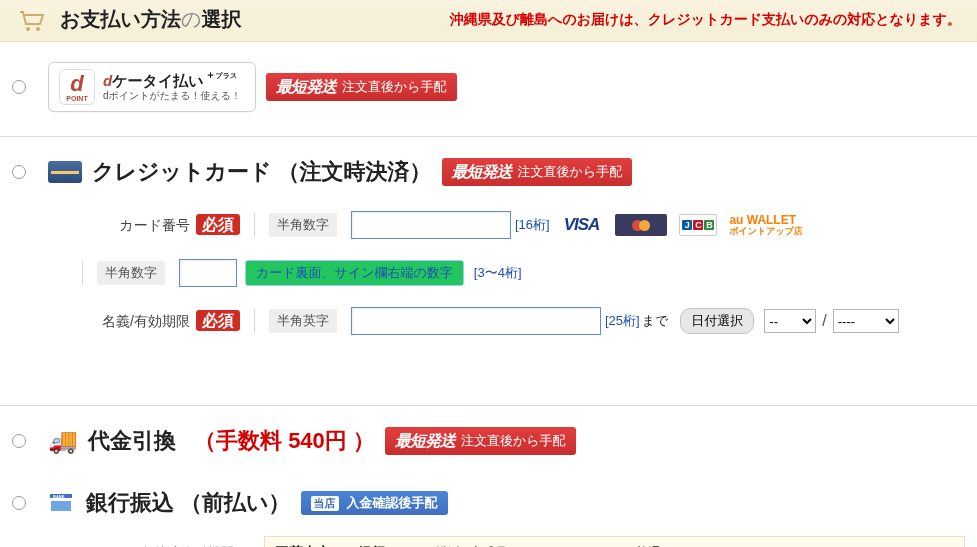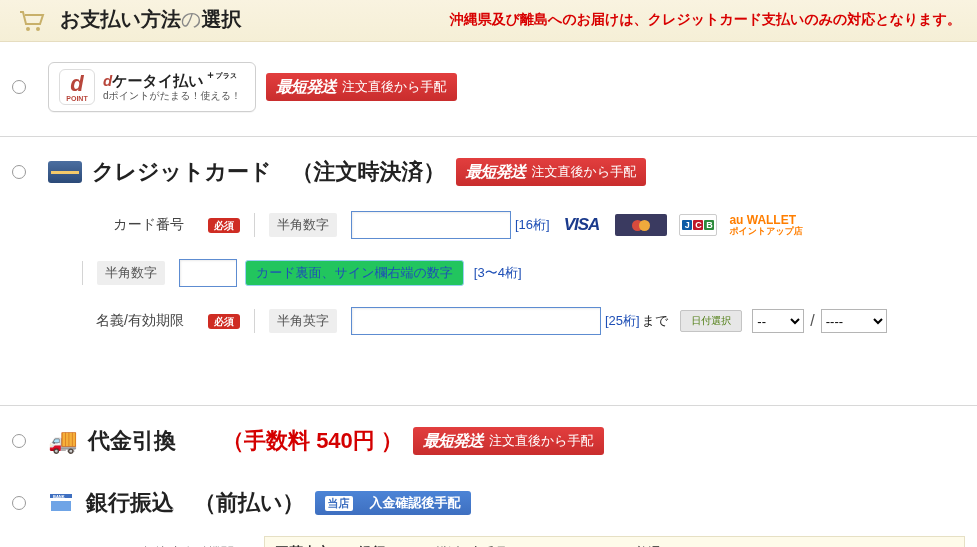--- a/index.html
+++ b/index.html
@@ -46,21 +46,21 @@
     border-radius: 50%;
     flex: 0 0 14px;
     margin-right: 12px;
     background:#fff;
   }
   .ptitle {
     font-size: 22px;
     font-weight: bold;
     display: flex;
     align-items: center;
-    gap: 20px;
+    gap: 6px;
   }
   .d-box {
     border:1px solid #cfcfcf;
     border-radius:6px;
     padding:6px 14px 6px 10px;
     display:flex; align-items:center; gap:8px;
     box-shadow: 0 1px 0 rgba(0,0,0,.04);
     background:#fff;
   }
   .d-square{
@@ -81,52 +81,52 @@
     padding: 3px 10px;
     font-size: 13px;
     line-height: 1.4;
     gap:6px;
   }
   .badge-red .big{font-weight:bold;font-style:italic;font-size:16px;letter-spacing:-1px;}
   .badge-blue {
     display: inline-flex; align-items: center;
     background: linear-gradient(#4c84d6,#3e6fc0);
     color:#fff; border-radius:3px;
-    padding:3px 10px; font-size:13px; gap:17px;
+    padding:3px 10px; font-size:13px; gap:8px;
   }
   .badge-blue .lead{font-size:11px; background:#fff; color:#3e6fc0; border-radius:2px; padding:0 3px; font-weight:bold;}
   .money{color:#d40000;}
   .cc-icon{width:34px;height:22px;border-radius:3px;background:linear-gradient(#4b6ea0,#2b4a78);display:inline-block;position:relative;}
   .cc-icon::after{content:"";position:absolute;left:3px;right:3px;top:10px;height:3px;background:#f4c96a;}
   .truck{font-size:24px;}
   .bank-icon{width:28px;height:22px;display:inline-flex;align-items:center;justify-content:center;color:#3e6fc0;}
   .form-area{margin-left:56px;margin-top:14px;}
   .frow{display:flex;align-items:center;height:48px;}
   .flabel{width:172px;text-align:right;font-size:14px;color:#444;}
-  .req{background:#cf2c23;color:#fff;font-size:10px;padding:2px 6px;border-radius:3px;font-weight:bold;margin-left:24px;}
+  .req{background:#cf2c23;color:#fff;font-size:16px;padding:2px 6px;border-radius:3px;font-weight:bold;margin-left:6px;}
   .divider-v{width:1px;height:24px;background:#d4d4d4;margin:0 14px;}
   .hint{font-size:13px;color:#555;background:#eee;padding:3px 8px;border-radius:2px;}
   .txtin{
     border:1px solid #5d8cd1;background:#fff;height:28px;padding:2px 6px;
     font-size:14px;width:160px;box-shadow:inset 1px 1px 2px rgba(0,0,0,.08);
   }
   .txtin.short{width:58px;}
   .txtin.long{width:250px;}
   .blue-note{color:#1e4fb6;font-size:13px;margin-left:4px;}
   .tip{border:1px solid #9ad0f3;background:#22c55e;color:#1e4fb6;font-size:13px;padding:3px 10px;border-radius:3px;margin-left:8px;}
   .brands{display:inline-flex;gap:12px;align-items:center;margin-left:10px;}
   .brand{height:22px;border-radius:2px;display:inline-flex;align-items:center;justify-content:center;font-weight:bold;font-size:11px;padding:0 4px;}
   .visa{color:#1a3a8c;font-style:italic;font-size:17px;letter-spacing:-1px;}
   .mc{background:#3a3a60;color:#fff;width:52px;}
   .mc span{display:inline-block;width:11px;height:11px;border-radius:50%;}
   .jcb{background:#fff;border:1px solid #ccc;width:38px;display:inline-flex;gap:1px;padding:2px;}
   .jcb span{flex:1;border-radius:1px;display:flex;align-items:center;justify-content:center;color:#fff;font-size:9px;font-weight:bold;}
   .au{color:#ff7e00;font-weight:bold;font-size:12px;line-height:1.05;display:inline-flex;flex-direction:column;align-items:flex-start;}
   .au .sub{color:#ff7e00;font-size:9px;}
-  .btn-grey{background:#e7e7e7;border:1px solid #c4c4c4;border-radius:2px;padding:3px 10px;font-size:10px;color:#4d7c0f;}
+  .btn-grey{background:#e7e7e7;border:1px solid #c4c4c4;border-radius:10px;padding:3px 10px;font-size:13px;color:#000000;}
   .sel{height:24px;border:1px solid #b5b5b5;background:#fff;font-size:13px;}
   .slash{margin:0 6px;color:#555;}
   .bank-area{margin-left:56px;margin-top:14px;font-size:14px;}
   .brow{display:flex;align-items:center;height:42px;}
   .blab{width:182px;text-align:right;color:#444;font-size:13px;}
   .btable{display:flex;flex:1;border:1px solid #e6e0c4;background:#fefbea;height:34px;align-items:center;padding:0 10px;}
   .btable .c1{font-weight:bold;width:160px;font-size:14px;}
   .btable .c2{width:200px;font-size:13px;}
   .btable .c3{width:100px;font-size:13px;}
   .btable .c5{flex:1;font-size:13px;}

